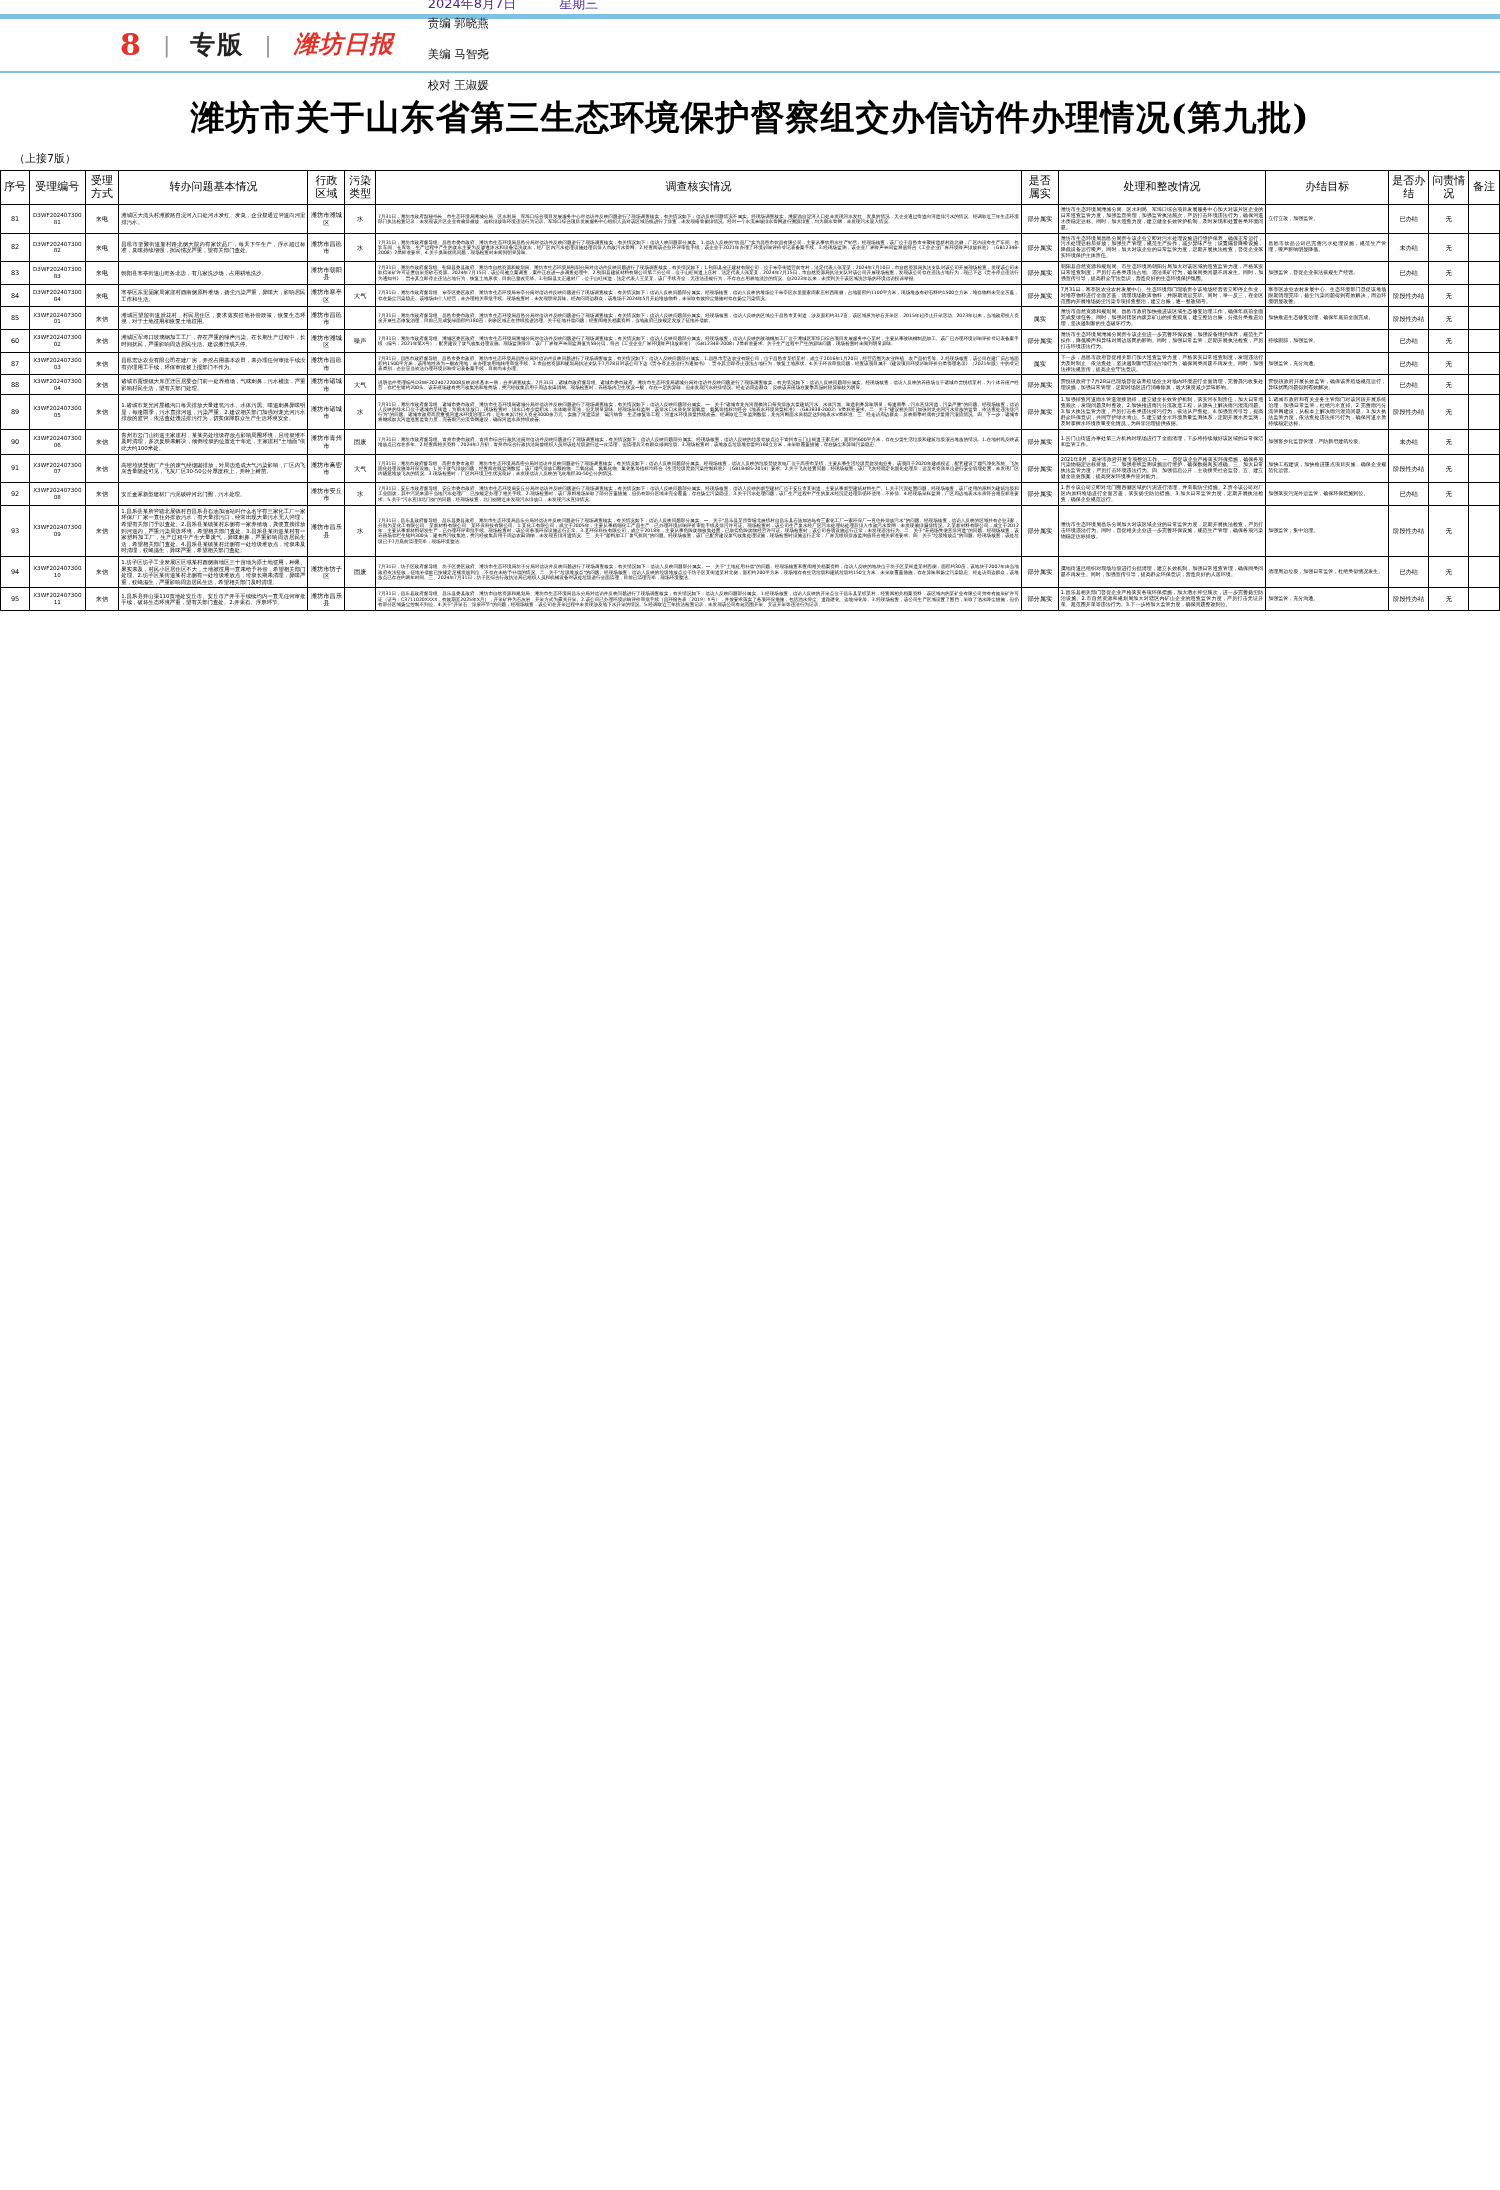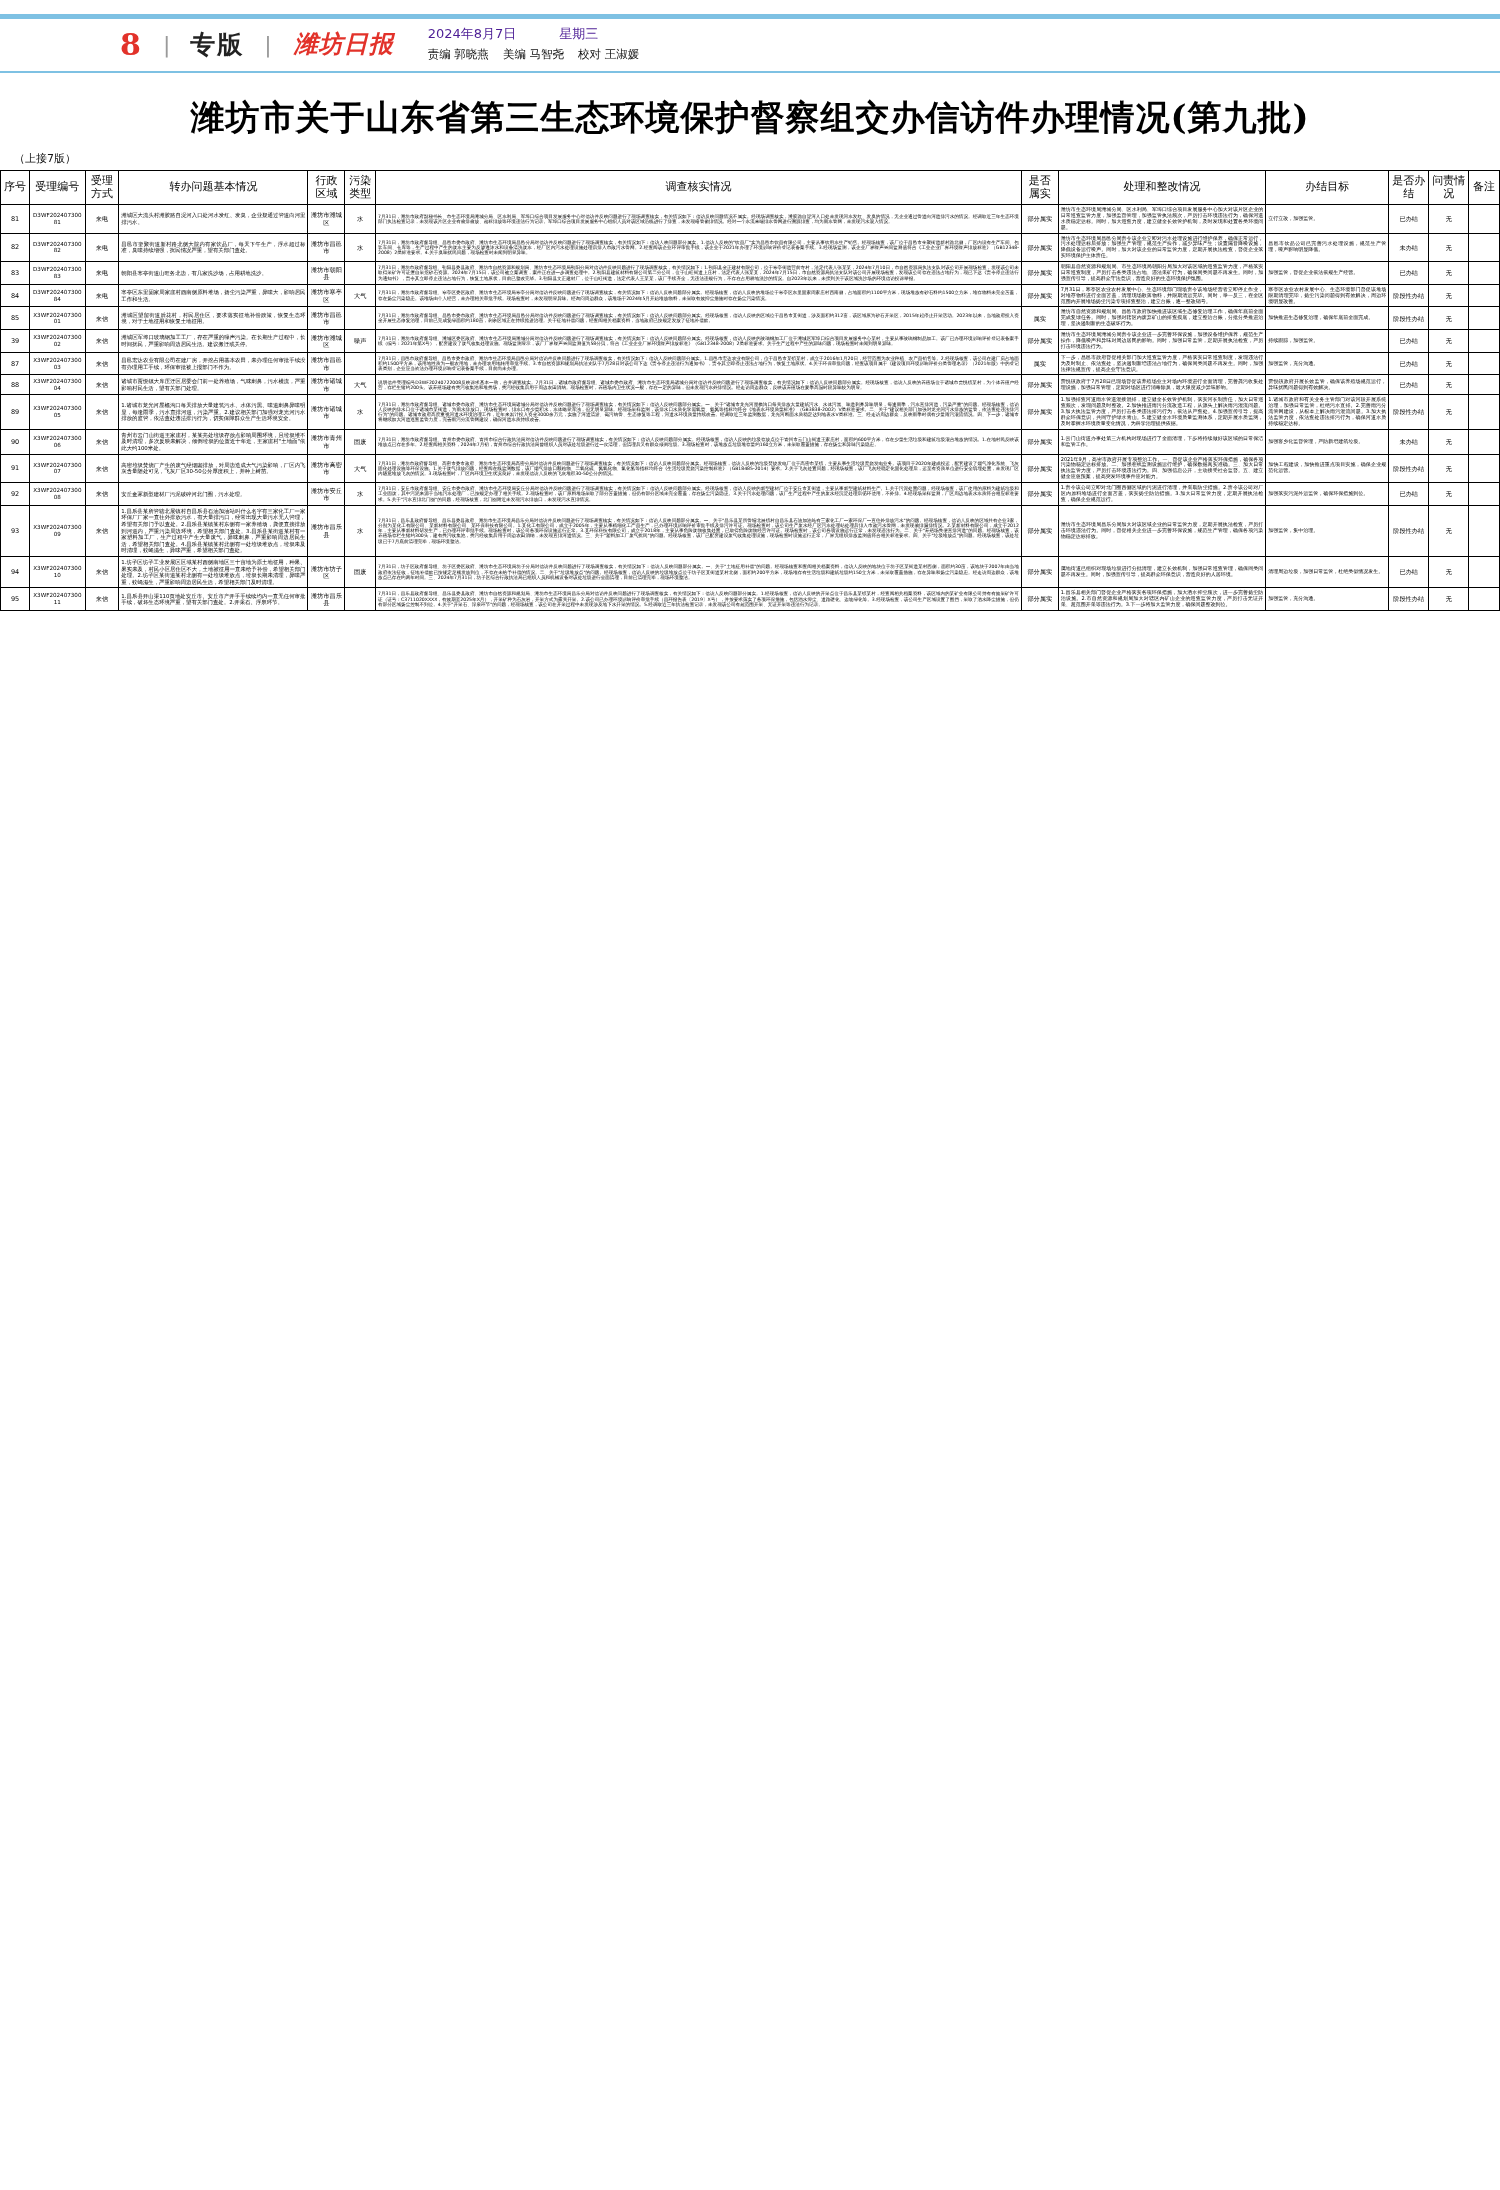--- a/index.html
+++ b/index.html
@@ -31,21 +31,21 @@
     font-family:"DejaVu Serif","Liberation Serif",serif; color:#222;
     padding:0 10px;
   }
   .mh-paper {
     color:#e2322a; font-size:24px; font-weight:bold; padding:0 8px 0 12px;
     font-family:"DejaVu Serif","Liberation Serif",serif;
     font-style:italic; letter-spacing:1px;
   }
   .mh-meta { margin-left:26px; line-height:1.45; }
   .mh-meta-top { font-size:13px; color:#4c1d95; display:flex; gap:43px;text-align:right; }
-  .mh-meta-bot { font-size:11.5px; color:#111; display:flex; gap:14px; margin-top:2px;}
+  .mh-meta-bot { font-size:11.5px; color:#111; display:flex; gap:14px; margin-top:2px;flex-direction:column;}
   .rule-under { height:2px; background:#7ec1e3; width:100%; }
 
   
   .doc-title {
     text-align:center; font-size:34px; font-weight:bold;
     font-family:"DejaVu Serif","Liberation Serif",serif;
     letter-spacing:1px; margin:22px 0 10px 0; color:#000;
   }
   .cont-note { font-size:11px; margin:0 0 4px 14px; color:#111; }
 
@@ -225,21 +225,21 @@
             <td class="lbl c cellpad"></td>
             <td class="micro j cellpad">7月31日，潍坊市政府督导组、昌邑市委市政府、潍坊市生态环境局昌邑分局对信访件反映问题进行了现场调查核实，有关情况如下：信访人反映问题部分属实。经现场核查，信访人反映的区域位于昌邑市某街道，涉及面积约312亩，该区域原为砂石开采区，2015年起停止开采活动。2023年以来，当地政府投入资金开展生态修复治理，目前已完成复绿面积约180亩，剩余区域正在持续推进治理。关于征地补偿问题，经查阅相关档案资料，当地政府已按规定发放了征地补偿款。</td>
             <td class="lbl c cellpad">属实</td>
             <td class="tiny j cellpad">潍坊市自然资源和规划局、昌邑市政府加快推进该区域生态修复治理工作，确保年底前全面完成复绿任务。同时，加强对辖区内废弃矿山的排查摸底，建立整治台账，分批分类推进治理，坚决遏制新的生态破坏行为。</td>
             <td class="tiny j cellpad">加快推进生态修复治理，确保年底前全面完成。</td>
             <td class="lbl c cellpad">阶段性办结</td>
             <td class="lbl c cellpad">无</td>
             <td class="lbl c cellpad"></td>
           </tr>
           <tr>
-            <td class="num c cellpad">39</td>
+            <td class="num c cellpad">60</td>
             <td class="code c cellpad">X3WF20240730002</td>
             <td class="lbl c cellpad">来信</td>
             <td class="tiny2 j cellpad">潍城区军埠口玻璃钢加工工厂，存在严重的噪声污染。在长期生产过程中，长时间扰民，严重影响周边居民生活。建议搬迁或关停。</td>
             <td class="lbl c cellpad">潍坊市潍城区</td>
             <td class="lbl c cellpad">噪声</td>
             <td class="micro j cellpad">7月31日，潍坊市政府督导组、潍城区委区政府、潍坊市生态环境局潍城分局对信访件反映问题进行了现场调查核实，有关情况如下：信访人反映问题部分属实。经现场核查，信访人反映的玻璃钢加工厂位于潍城区军埠口综合项目发展服务中心某村，主要从事玻璃钢制品加工。该厂已办理环境影响评价登记表备案手续（编号：2021年第X号），配套建设了废气收集处理设施。现场监测显示，该厂厂界噪声昼间监测值为58分贝，符合《工业企业厂界环境噪声排放标准》（GB12348-2008）2类标准要求。关于生产过程中产生的异味问题，现场检查时未闻到明显异味。</td>
             <td class="lbl c cellpad">部分属实</td>
             <td class="tiny j cellpad">潍坊市生态环境局潍城分局责令该企业进一步完善环保设施，加强设备维护保养，规范生产操作，降低噪声和异味对周边居民的影响。同时，加强日常监管，定期开展执法检查，严厉打击环境违法行为。</td>
             <td class="tiny j cellpad">持续跟踪，加强监管。</td>
             <td class="lbl c cellpad">已办结</td>

